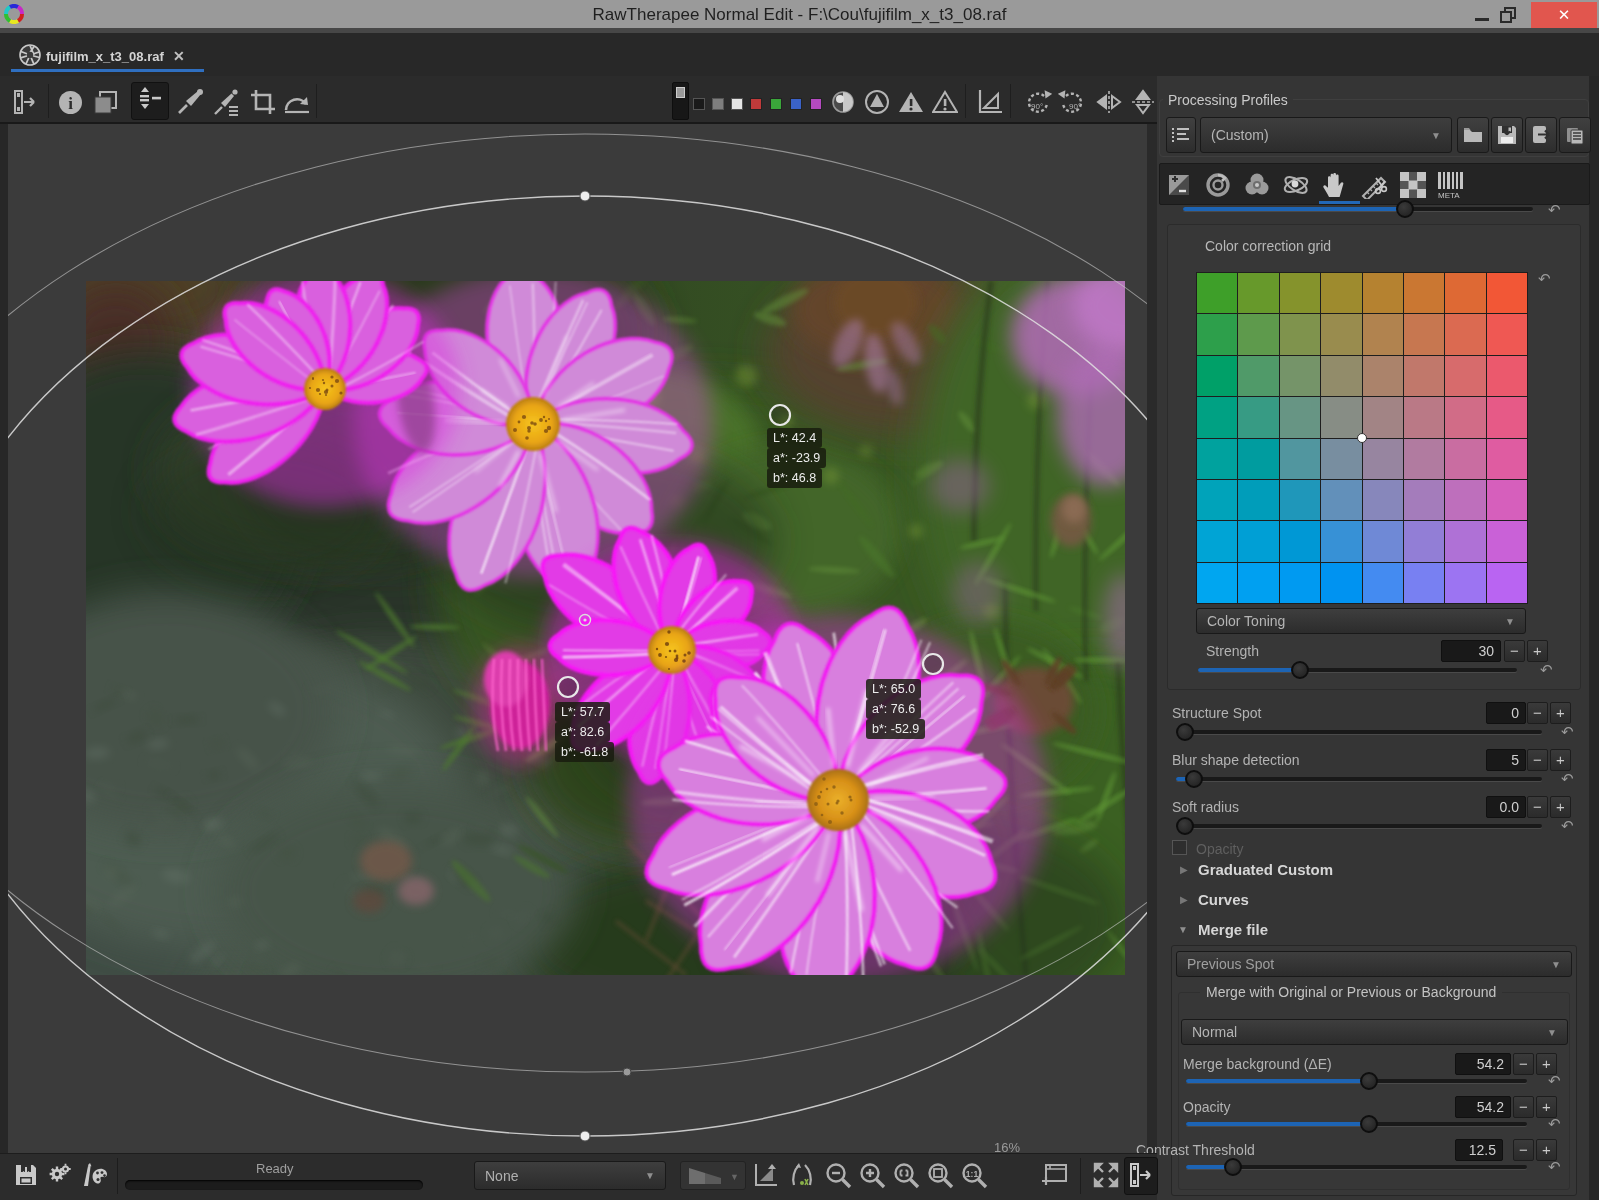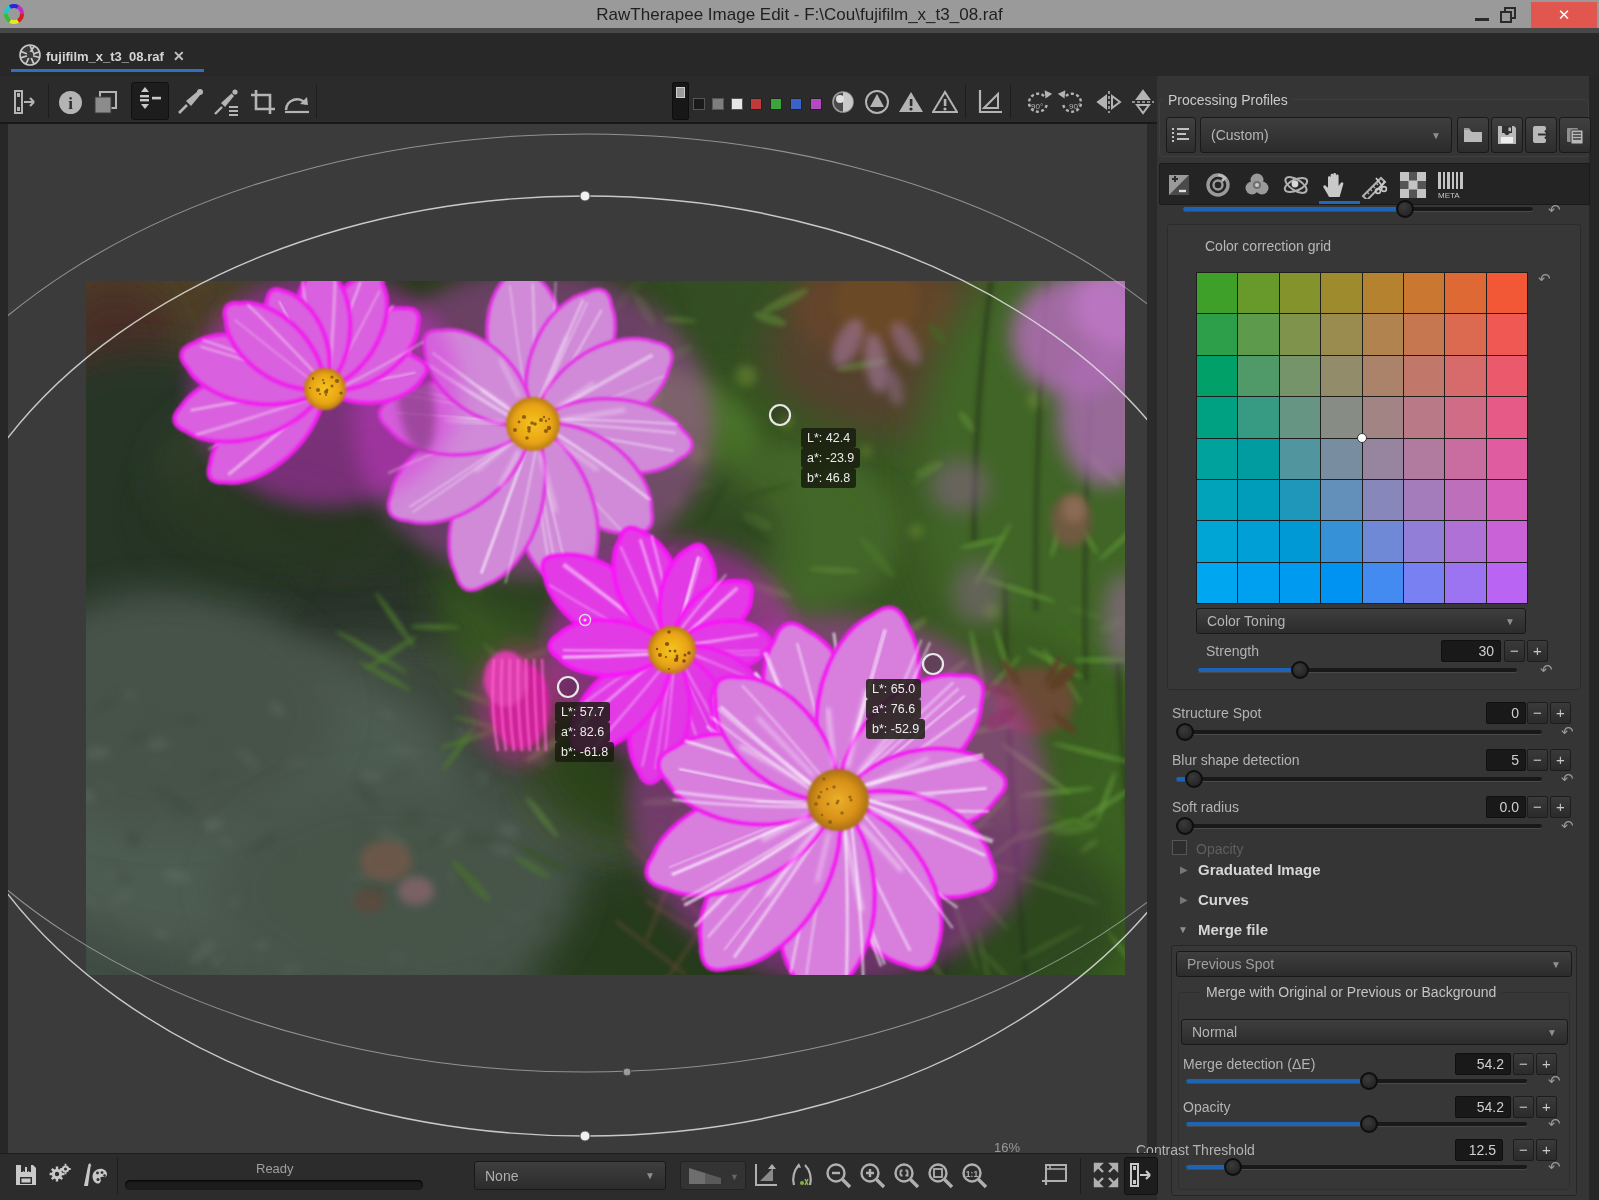--- a/index.html
+++ b/index.html
@@ -29,21 +29,21 @@
         <stop offset="1" stop-color="#e0e020"></stop>
       </linearGradient>
     </defs>
 <circle cx="10" cy="10" r="8" fill="none" stroke="#d02020" stroke-width="4" stroke-dasharray="8.4 42"></circle>
 <circle cx="10" cy="10" r="8" fill="none" stroke="#e8e820" stroke-width="4" stroke-dasharray="8.4 42" transform="rotate(60 10 10)"></circle>
 <circle cx="10" cy="10" r="8" fill="none" stroke="#30c030" stroke-width="4" stroke-dasharray="8.4 42" transform="rotate(120 10 10)"></circle>
 <circle cx="10" cy="10" r="8" fill="none" stroke="#20c8c8" stroke-width="4" stroke-dasharray="8.4 42" transform="rotate(180 10 10)"></circle>
 <circle cx="10" cy="10" r="8" fill="none" stroke="#2828d8" stroke-width="4" stroke-dasharray="8.4 42" transform="rotate(240 10 10)"></circle>
 <circle cx="10" cy="10" r="8" fill="none" stroke="#c828c8" stroke-width="4" stroke-dasharray="8.4 42" transform="rotate(300 10 10)"></circle>
   </svg>
-<div style="position:absolute;left:0;top:5px;width:1599px;text-align:center;color:#1f1f1f;font-size:17px">RawTherapee Image Edit - F:\Cou\fujifilm_x_t3_08.raf</div>
+<div style="position:absolute;left:0;top:5px;width:1599px;text-align:center;color:#1f1f1f;font-size:17px">RawTherapee Normal Edit - F:\Cou\fujifilm_x_t3_08.raf</div>
 <div style="position:absolute;left:1475px;top:18px;width:14px;height:3px;background:#2a2a2a"></div>
 <div style="position:absolute;left:1504px;top:7px;width:12px;height:12px;border:2px solid #2a2a2a;background:transparent"></div>
 <div style="position:absolute;left:1500px;top:11px;width:12px;height:12px;border:2px solid #2a2a2a;background:#9a9a9a"></div>
 <div style="position:absolute;left:1531px;top:2px;width:66px;height:26px;background:#e1564e"></div>
 <div style="position:absolute;left:1531px;top:2px;width:66px;height:26px;color:#fff;font-size:15px;text-align:center;line-height:25px">✕</div>
 <div style="position:absolute;left:0;top:33px;width:1599px;height:43px;background:#282828"></div>
 <svg width="22" height="22" viewBox="0 0 22 22" style="position:absolute;left:19px;top:44px">
     <circle cx="11" cy="11" r="10" fill="#3a3a3a" stroke="#c9c9c9" stroke-width="1.6"></circle>
     <g stroke="#c9c9c9" stroke-width="1.8">
       <path d="M11 1.5L15 11M15 2.5L9.5 11M20 8l-10 3.4M20.5 13.5L11 11M15 20.5L11 11M7 20l4-9M1.6 13.8L11 11M2 7.5l9 3.5"></path>
@@ -874,21 +874,21 @@
     <ellipse cx="577" cy="479" rx="730" ry="469" fill="none" stroke="#cccccc" stroke-width="1.1" stroke-opacity="0.6"></ellipse>
     <circle cx="577" cy="72" r="5" fill="#f0f0f0" stroke="#555" stroke-width="1"></circle>
     <circle cx="577" cy="1012" r="5" fill="#f0f0f0" stroke="#555" stroke-width="1"></circle>
     <circle cx="619" cy="948" r="4" fill="#9a9a9a" stroke="#444" stroke-width="1"></circle>
     <circle cx="577" cy="496" r="5.5" fill="none" stroke="#dddddd" stroke-width="1.4"></circle>
     <circle cx="577" cy="496" r="1.6" fill="#dddddd"></circle>
     <circle cx="772" cy="291" r="10" fill="rgba(30,30,30,0.25)" stroke="#e8e8e8" stroke-width="2.2"></circle>
     <circle cx="560" cy="563" r="10" fill="rgba(30,30,30,0.25)" stroke="#e8e8e8" stroke-width="2.2"></circle>
     <circle cx="925" cy="540" r="10" fill="rgba(30,30,30,0.25)" stroke="#e8e8e8" stroke-width="2.2"></circle>
   </svg>
-<div class="lab3" style="left:801px;top:428px">
+<div class="lab3" style="left:767px;top:428px">
     <div class="lr">L*:&nbsp;42.4</div>
     <div class="lr">a*:&nbsp;-23.9</div>
     <div class="lr">b*:&nbsp;46.8</div>
   </div>
 <div class="lab3" style="left:555px;top:702px">
     <div class="lr">L*:&nbsp;57.7</div>
     <div class="lr">a*:&nbsp;82.6</div>
     <div class="lr">b*:&nbsp;-61.8</div>
   </div>
 <div class="lab3" style="left:866px;top:679px">
@@ -1121,37 +1121,37 @@
 <div class="plab" style="left:1172px;top:799px">Soft radius</div>
 <div class="val" style="left:1486px;top:796px;width:40px">0.0</div>
 <div class="sbtn" style="left:1527px;top:796px">−</div>
 <div class="sbtn" style="left:1550px;top:796px">+</div>
 <div class="trk" style="left:1176px;top:824px;width:366px"></div>
 <div class="knob" style="left:1176px;top:817px"></div>
 <div class="rst" style="left:1561px;top:817px">↶</div>
 <div style="position:absolute;left:1172px;top:840px;width:15px;height:15px;background:#2e2e2e;border:1px solid #555"></div>
 <div class="plab" style="left:1196px;top:841px;color:#5f5f5f">Opacity</div>
 <div class="exp" style="left:1180px;top:864px">▶</div>
-<div class="ehead" style="left:1198px;top:861px">Graduated Image</div>
+<div class="ehead" style="left:1198px;top:861px">Graduated Custom</div>
 <div class="exp" style="left:1180px;top:894px">▶</div>
 <div class="ehead" style="left:1198px;top:891px">Curves</div>
 <div class="exp" style="left:1178px;top:924px;color:#8f8f8f">▼</div>
 <div class="ehead" style="left:1198px;top:921px">Merge file</div>
 <div style="position:absolute;left:1171px;top:945px;width:406px;height:251px;background:#373737;border:1px solid #262626;border-radius:3px"></div>
 <div class="combo" style="left:1176px;top:951px;width:396px;height:26px">
     <span style="color:#9f9f9f">Previous Spot</span>
     <span class="carr">▼</span>
   </div>
 <div style="position:absolute;left:1178px;top:992px;width:392px;height:198px;border:1px solid #2f2f2f;border-radius:3px"></div>
 <div class="plab" style="left:1200px;top:984px;color:#c3c3c3;background:#373737;padding:0 6px">Merge with Original or Previous or Background</div>
 <div class="combo" style="left:1181px;top:1019px;width:387px;height:26px">
     <span style="color:#b5b5b5">Normal</span>
     <span class="carr">▼</span>
   </div>
-<div class="plab" style="left:1183px;top:1056px">Merge detection (ΔE)</div>
+<div class="plab" style="left:1183px;top:1056px">Merge background (ΔE)</div>
 <div class="val" style="left:1455px;top:1053px;width:56px">54.2</div>
 <div class="sbtn" style="left:1513px;top:1053px">−</div>
 <div class="sbtn" style="left:1536px;top:1053px">+</div>
 <div class="trk" style="left:1186px;top:1079px;width:341px"></div>
 <div class="tfill" style="left:1186px;top:1079px;width:183px"></div>
 <div class="knob" style="left:1360px;top:1072px"></div>
 <div class="rst" style="left:1548px;top:1072px">↶</div>
 <div class="plab" style="left:1183px;top:1099px">Opacity</div>
 <div class="val" style="left:1455px;top:1096px;width:56px">54.2</div>
 <div class="sbtn" style="left:1513px;top:1096px">−</div>

